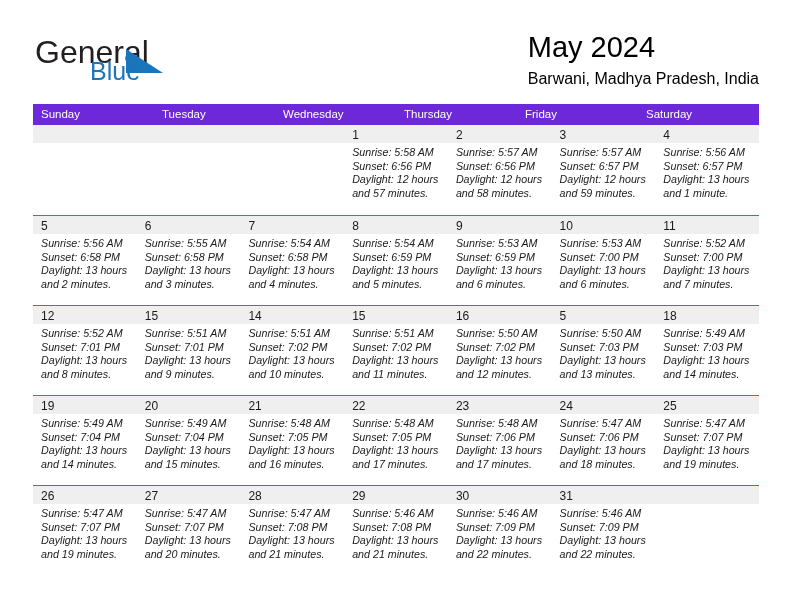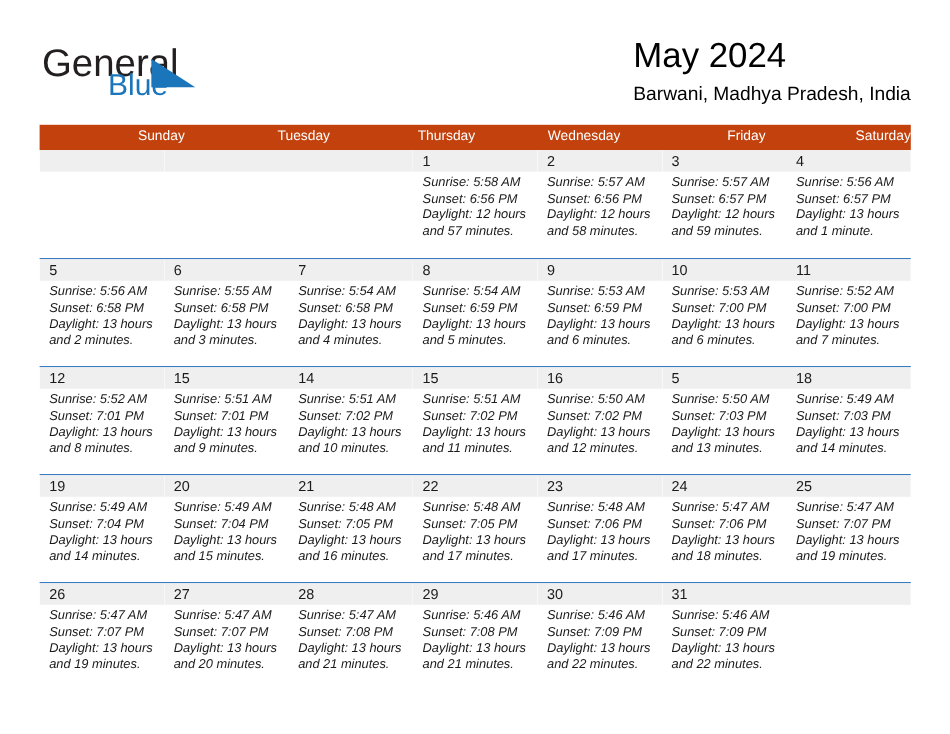--- a/index.html
+++ b/index.html
@@ -86,23 +86,22 @@
 
   
   .calendar {
     position: absolute;
     left: 33px;
     top: 104px;
     width: 726px;
   }
   .weekday-row {
     display: flex;
-    background: #c2410c;
+    background: #6d28d9;
     height: 21px;
-    text-align: right;
   }
   .weekday {
     flex: 1 1 0;
     font-size: 11.5px;
     color: #ffffff;
     line-height: 21px;
     padding-left: 8px;
     box-sizing: border-box;
     overflow: hidden;
     white-space: nowrap;
@@ -165,22 +164,22 @@
       <div class="cal-title">May 2024</div>
       <div class="cal-subtitle">Barwani, Madhya Pradesh, India</div>
     </div>
 
   </div>
 
   <div class="calendar">
     <div class="weekday-row" id="weekday-row">
         <div class="weekday">Sunday</div>
         <div class="weekday">Tuesday</div>
+        <div class="weekday">Wednesday</div>
         <div class="weekday">Thursday</div>
-        <div class="weekday">Wednesday</div>
         <div class="weekday">Friday</div>
         <div class="weekday">Saturday</div>
       </div>
     <div id="weeks-container">
         <div class="week-row first">
           <div class="day-cell empty-cell">
             <div class="daynum-bar"><span class="daynum"></span></div>
             <div class="day-body"></div>
           </div>
           <div class="day-cell empty-cell">

